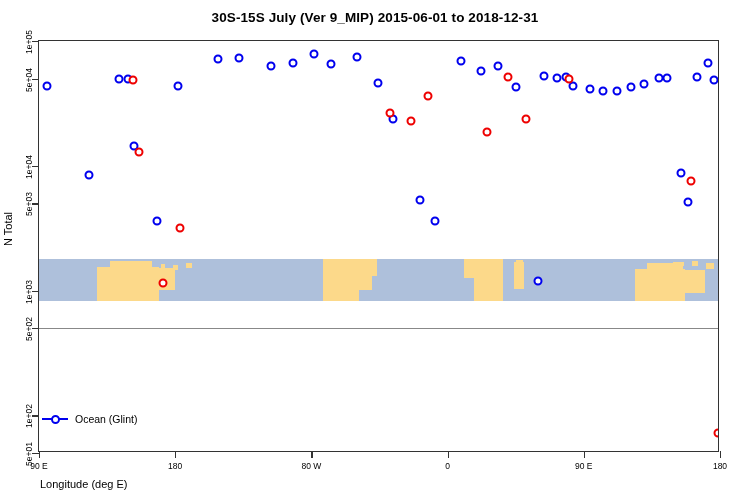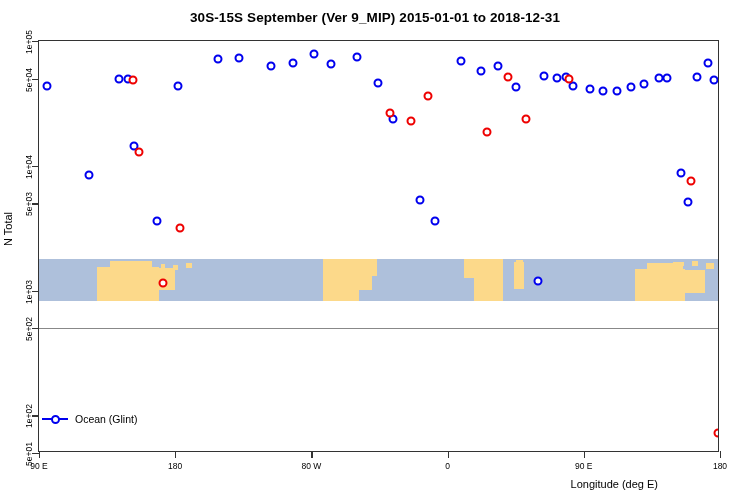--- a/index.html
+++ b/index.html
@@ -30,36 +30,36 @@
         font-size:8.5px;transform-origin:100% 50%;
         transform:translateY(-50%) rotate(-90deg);}
   .ylab span{display:block;transform:translate(46%,0);}
 
   .xtick{position:absolute;top:100%;width:1.3px;height:7px;background:#333;}
   .xlab{position:absolute;top:100%;margin-top:10px;font-size:8.5px;
         white-space:nowrap;transform:translateX(-50%);}
 
   #ytitle{position:absolute;left:2px;top:246px;font-size:11px;
           transform-origin:0 0;transform:rotate(-90deg);white-space:nowrap;}
-  #xtitle{position:absolute;left:0;top:478px;width:658px;text-align:right;
-          font-size:11px;}
+  #xtitle{position:absolute;left:0;top:478px;width:658px;text-align:left;
+          font-size:11px;padding-left:40px;}
 
   #legend{position:absolute;left:42px;top:412px;font-size:10.5px;line-height:14px;}
   .lg-row{display:flex;align-items:center;height:14px;}
   .lg-mark{position:relative;width:26px;height:10px;margin-right:7px;flex:none;}
   .lg-mark i{position:absolute;left:0;top:4.2px;width:26px;height:2px;display:block;}
   .lg-mark b{position:absolute;left:8.5px;top:.5px;width:9px;height:9px;
              border-radius:50%;box-sizing:border-box;border-width:2.4px;
              border-style:solid;background:#fff;}
   .lg-txt{white-space:nowrap;}
 </style>
 </head>
 <body>
 
-<div id="title">30S-15S September (Ver 9_MIP)   2015-01-01 to 2018-12-31</div>
+<div id="title">30S-15S July (Ver 9_MIP)   2015-06-01 to 2018-12-31</div>
 
 <div id="ytitle">N Total</div>
 <div id="xtitle">Longitude (deg E)</div>
 
 <div id="plotframe">
   <div id="clip">
     <div id="gridlines">
         <div class="gridline" style="top: 287.19px;"></div>
       </div>
     <div id="mapband" style="top: 218.364px; height: 41.3546px;">

